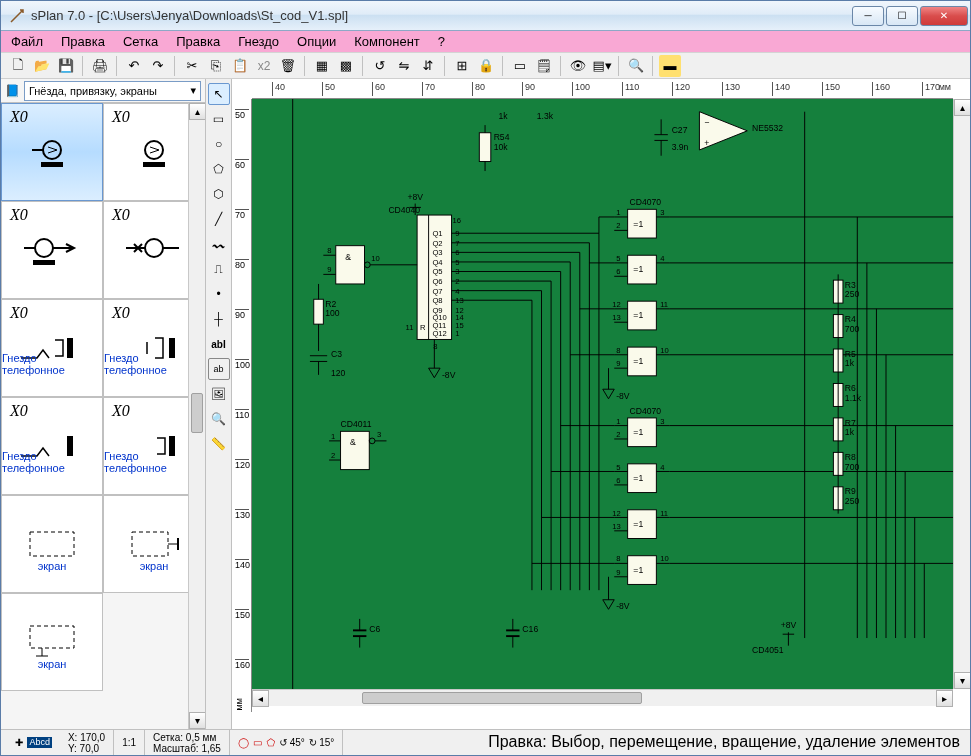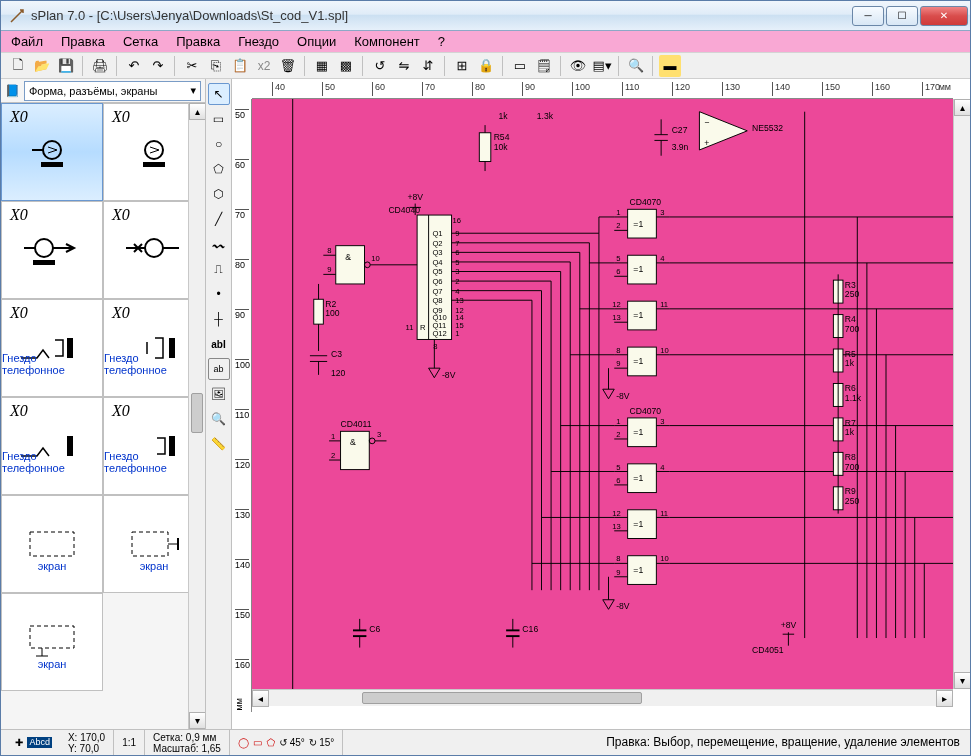--- a/index.html
+++ b/index.html
@@ -155,21 +155,21 @@
   .ruler-h .tick { position:absolute; top:3px; border-left:1px solid #555; height:14px; padding-left:2px;}
   .ruler-unit { position:absolute; right:2px; top:3px; font-size:9px;}
   .ruler-v {
     position:absolute; left:0; top:20px; bottom:17px; width:20px;
     background:#fff; border-right:1px solid #888;
   }
   .ruler-v .tick { position:absolute; left:3px; border-top:1px solid #555; width:14px; font-size:9px; padding-top:0;}
   .ruler-v-unit { position:absolute; bottom:2px; left:2px; font-size:9px; writing-mode: vertical-rl; transform: rotate(180deg);}
   .schematic {
     position:absolute; left:20px; top:20px; right:17px; bottom:40px;
-    background:#ec4899;
+    background:#15803d;
     overflow:hidden;
     padding-left:12px;
   }
   .schematic svg { width:100%; height:100%; }
   .scrollbar-v { position:absolute; right:0; top:20px; bottom:40px; width:17px; background:#f0f0f0; border-left:1px solid #c8c8c8;}
   .scrollbar-h { position:absolute; left:20px; right:17px; bottom:23px; height:17px; background:#f0f0f0; border-top:1px solid #c8c8c8;}
   .scrollbar-h .hthumb { position:absolute; left:110px; width:280px; top:2px; bottom:2px; background:#cdcdcd; border:1px solid #a0a0a0; border-radius:2px;}
   .tabs { position:absolute; left:0; right:0; bottom:0; height:23px; background:#f0f0f0; border-top:1px solid #c0c0c0; display:flex; align-items:center; padding-left:20px;}
   .tab { padding:2px 14px; background:#fff; border:1px solid #a0a0a0; border-bottom:none; border-radius:3px 3px 0 0; font-size:11px; position: relative; top: 1px;}
   
@@ -178,21 +178,21 @@
     background:#f0f0f0;
     border-top:1px solid #c0c0c0;
     display:flex;
     align-items:center;
     font-size:10px;
     padding: 0 6px;
   }
   .stat-seg { border-right:1px solid #c0c0c0; padding:0 8px; height:100%; display:flex; flex-direction:column; justify-content:center;}
   .stat-icons { display:flex; gap:4px; padding: 0 8px;}
   .stat-flex { flex:1; }
-  .stat-right { font-size:12px; line-height:1.15; padding: 0 4px;}
+  .stat-right { font-size:16px; line-height:1.15; padding: 0 4px;}
   .sb-toggle { width:17px; height:17px; border:1px solid #b0b0b0; display:flex; align-items:center; justify-content:center; font-size:10px; background:linear-gradient(#fff,#e0e0e0);}
   
   .wire { stroke:#000; stroke-width:1; fill:none; }
   .chip { fill:#fafaeb; stroke:#000; stroke-width:1;}
   .ctext { font-family: Arial, sans-serif; font-size:9px; fill:#000; }
   .pintext { font-family: Arial, sans-serif; font-size:8px; fill:#000; }
 </style>
 </head>
 <body>
 
@@ -255,21 +255,21 @@
   <div class="tsep"></div>
   <div class="tbtn" style="background:#ffe070">▬</div>
 </div>
 
 <div class="content">
 
   <div class="sidebar-outer">
     <div class="lib-sel">
       <span style="margin-right:4px">📘</span>
       <div class="lib-combo">
-        <span>Форма, разъёмы, экраны</span>
+        <span>Гнёзда, привязку, экраны</span>
         <span>▾</span>
       </div>
     </div>
     <div class="lib-grid">
       <div class="lib-items">
         <div class="lib-cell selected">
           <span class="ref">X0</span>
           <svg width="50" height="40">
               <circle cx="25" cy="18" r="9" fill="none" stroke="#000" stroke-width="2"></circle>
               <path d="M21 15 L30 18 L21 21" fill="none" stroke="#000"></path>
@@ -726,21 +726,21 @@
   <div class="stat-icons">
     <span>✚</span>
     <span style="background:#004080;color:#fff;padding:0 2px;font-size:9px">Abcd</span>
   </div>
   <div class="stat-seg">
     <span>X: 170,0</span>
     <span>Y: 70,0</span>
   </div>
   <div class="stat-seg">1:1</div>
   <div class="stat-seg">
-    <span>Сетка: 0,9 мм</span>
+    <span>Сетка: 0,5 мм</span>
     <span>Масштаб: 1,65</span>
   </div>
   <div class="stat-icons" style="border-right:1px solid #c0c0c0;height:100%;align-items:center;">
     <span style="color:#c00">◯</span>
     <span style="color:#c00">▭</span>
     <span style="color:#c00">⬠</span>
     <span style="display:flex;align-items:center;gap:2px">↺<span>45°</span></span>
     <span style="display:flex;align-items:center;gap:2px">↻<span>15°</span></span>
   </div>
   <div class="stat-flex"></div>

